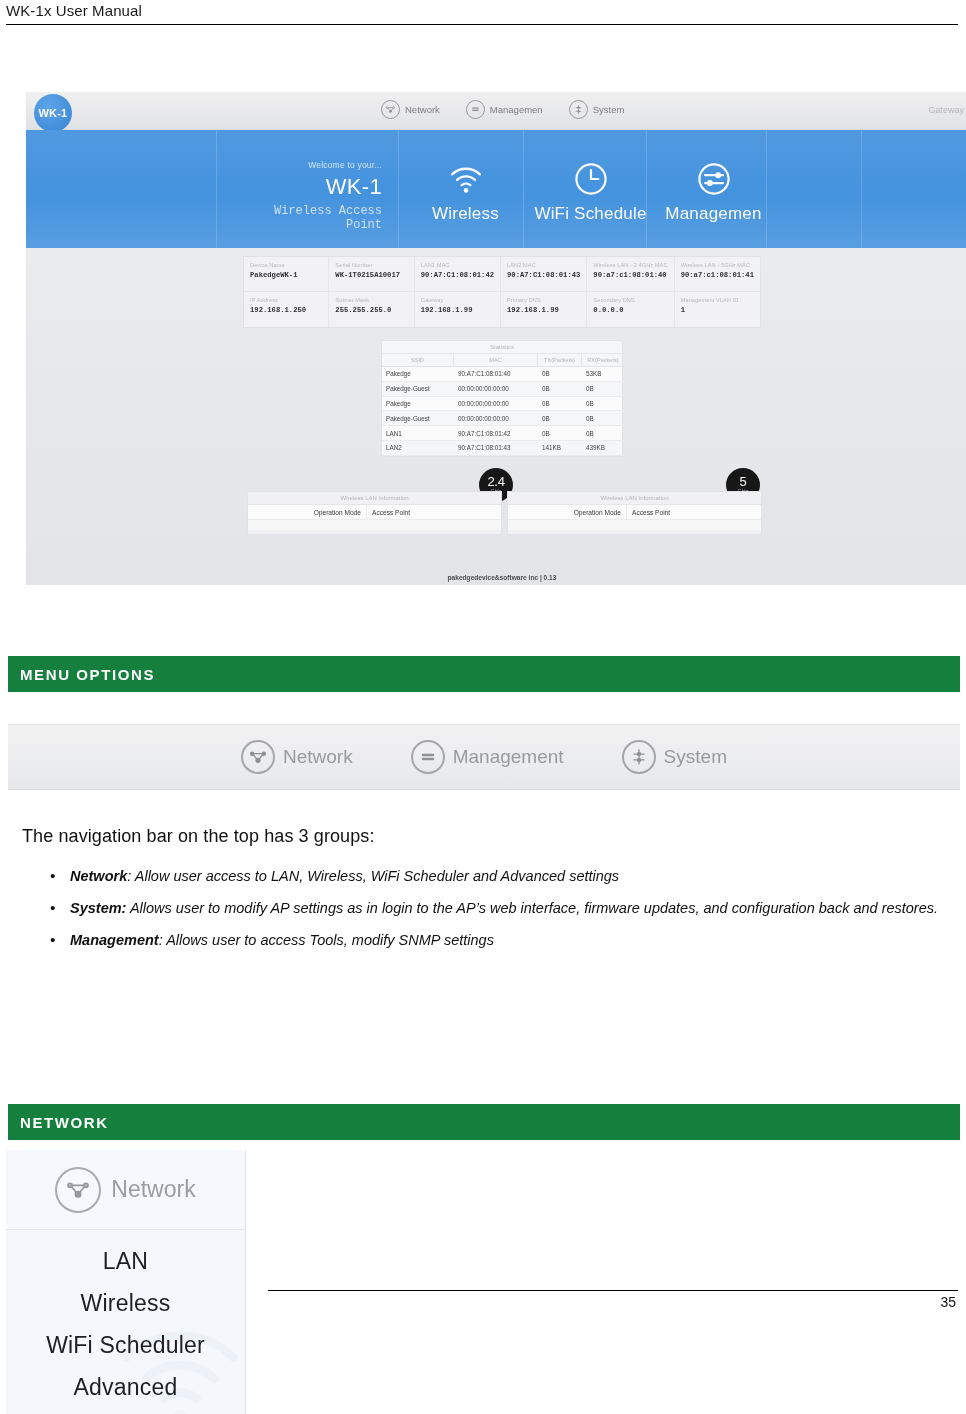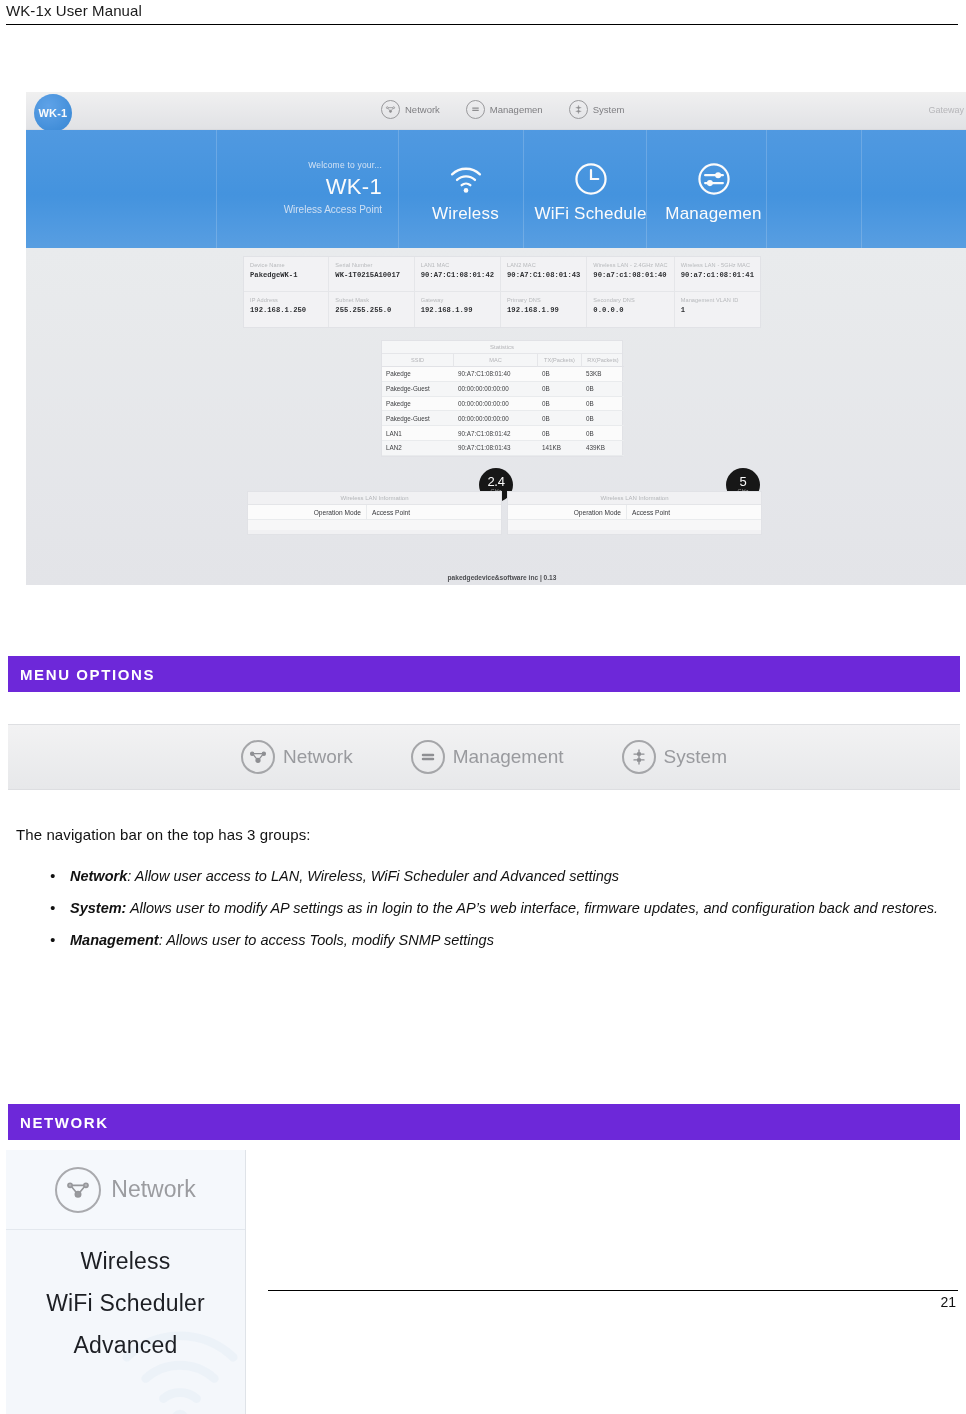--- a/index.html
+++ b/index.html
@@ -71,21 +71,21 @@
   .hero-seg {
     position:absolute; top:0; height:118px;
     border-right:1px solid rgba(255,255,255,.18);
   }
   .hero-welcome {
     position:absolute; left:216px; top:30px; width:140px;
     text-align:right; color:#ffffff;
   }
   .hero-welcome .w1 { font-size:8.5px; color:#d6e7f9; letter-spacing:.2px; }
   .hero-welcome .w2 { font-size:22px; color:#ffffff; margin-top:4px; letter-spacing:.3px;}
-  .hero-welcome .w3 { font-size:10px; color:#cfe2f7; margin-top:4px; }
+  .hero-welcome .w3 { font-size:12px; color:#cfe2f7; margin-top:4px;font-family:Liberation Mono, monospace; }
   .hero-tile {
     position:absolute; top:26px; width:135px; text-align:center; color:#fff;
   }
   .hero-tile .tile-ico {
     height:46px; display:flex; align-items:center; justify-content:center;
   }
   .hero-tile .tile-lbl { font-size:17px; margin-top:2px; letter-spacing:.2px; }
 
   
   .shot-body {
@@ -151,21 +151,21 @@
   .ghz .u { font-size:5.5px; color:#9b9b9b; margin-top:1px; }
 
   .shot-footer {
     position:absolute; left:0; bottom:4px; width:952px; text-align:center;
     font-size:6.6px; color:#4b4c50; font-weight:600;
   }
 
   
   .section-bar {
     position:absolute; left:8px; width:952px; height:36px;
-    background:#6d28d9;
+    background:#15803d;
     color:#ffffff;
     font-size:15px; font-weight:bold; letter-spacing:1.6px;
     display:flex; align-items:center; padding-left:12px;
   }
 
   
   .navfig {
     position:absolute; left:8px; top:724px; width:952px; height:66px;
     background:linear-gradient(180deg,#f4f4f5,#e9eaec);
     border-top:1px solid #e0e1e4; border-bottom:1px solid #dfe0e3;
@@ -175,21 +175,21 @@
   .navfig-item { display:flex; align-items:center; gap:8px; }
   .navfig-glyph {
     width:34px; height:34px; border-radius:50%;
     border:2px solid #a6a7aa;
     display:flex; align-items:center; justify-content:center; color:#8e8f93;
   }
   .navfig-label { font-size:19px; color:#9a9b9f; }
 
   
   .para {
-    position:absolute; left:16px; font-size:15px; color:#111;
+    position:absolute; left:22px; font-size:18px; color:#111;
     letter-spacing:.1px;
   }
   .bullets { position:absolute; left:40px; width:900px;font-style:italic; }
   .bullet {
     position:relative; padding-left:30px; font-size:14.5px; color:#111;
     margin-bottom:11px; line-height:1.45;
   }
   .bullet::before {
     content:"\2022"; position:absolute; left:10px; top:-1px;
     font-size:15px; color:#111;
@@ -522,20 +522,21 @@
   </div>
 
   <svg class="netmenu-wifi" width="150" height="130" viewBox="0 0 24 22" fill="none" stroke="#e6eef6" stroke-width="1.5" stroke-linecap="round">
     <path d="M3 8 A13 13 0 0 1 21 8"></path>
     <path d="M6.2 11.6 A8.6 8.6 0 0 1 17.8 11.6"></path>
     <path d="M9.2 15 A4.3 4.3 0 0 1 14.8 15"></path>
     <circle cx="12" cy="18.4" r="1.5" fill="#e6eef6" stroke="none"></circle>
   </svg>
 
   <div class="netmenu-list">
+    <div class="netmenu-item">LAN</div>
     <div class="netmenu-item">Wireless</div>
     <div class="netmenu-item">WiFi Scheduler</div>
     <div class="netmenu-item">Advanced</div>
   </div>
 </div>
 
 <div class="foot-rule"></div>
-<div class="foot-page">21</div>
+<div class="foot-page">35</div>
 
 </body></html>

